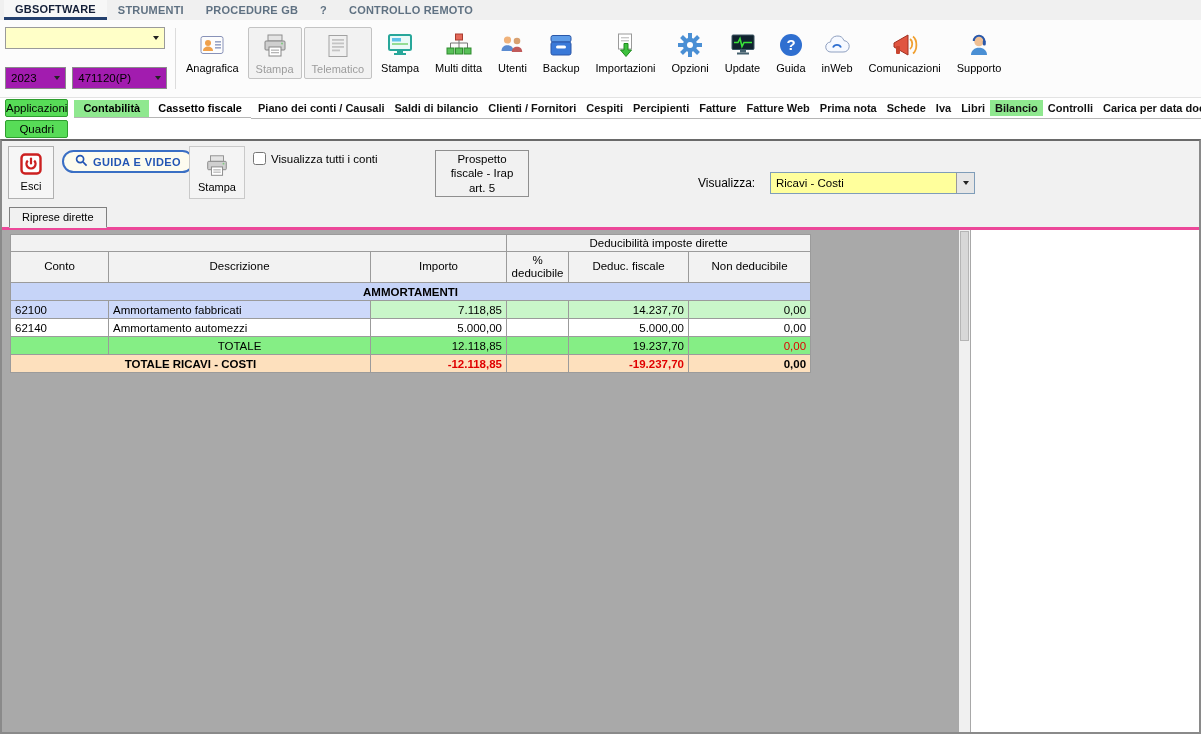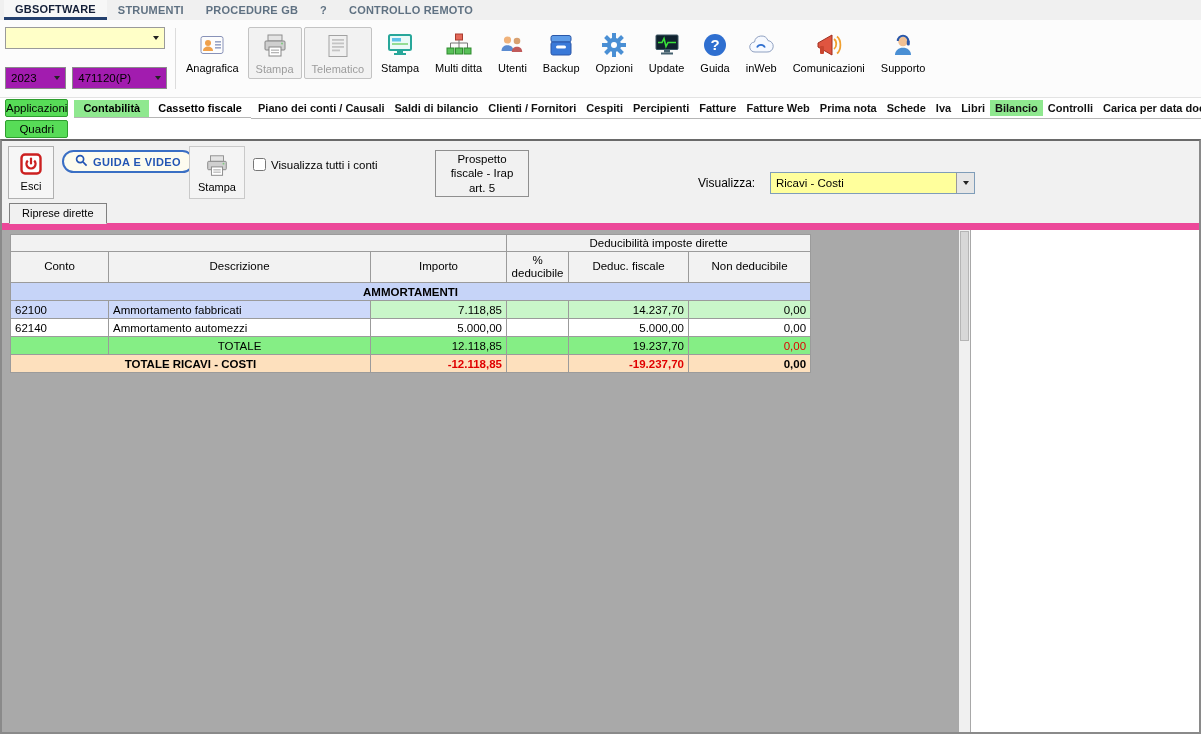--- a/index.html
+++ b/index.html
@@ -43,28 +43,28 @@
   .mitem { padding:2px 5px; font-size:11px; font-weight:bold; color:#111; white-space:nowrap; cursor:default; }
   .mitem.active { background:#8fe88f; }
 
   
   .main { height:595px; margin:0; border:2px solid #8a8a8a; border-top-color:#6a6a6a; background:#f1f1f1; display:flex; flex-direction:column; }
   .ctoolbar { position:relative; height:64px; background:#f1f1f1; flex:none; }
   .esci-btn { position:absolute; left:6px; top:5px; width:46px; height:53px; border:1px solid #b0b0b0; background:#f6f6f6; display:flex; flex-direction:column; align-items:center; justify-content:center; gap:3px; font-size:11px; cursor:default; }
   .guida-video { position:absolute; left:60px; top:9px; height:23px; border:2px solid #3a6fc4; border-radius:12px; background:#fdfcef; display:flex; align-items:center; gap:5px; padding:0 11px; color:#2356b4; font-weight:bold; font-size:11px; letter-spacing:.4px; cursor:default; }
   .stampa-btn { position:absolute; left:187px; top:5px; width:56px; height:53px; border:1px solid #c9c9c9; background:#f4f4f4; display:flex; flex-direction:column; align-items:center; justify-content:center; gap:2px; font-size:11px; cursor:default; }
   .stampa-btn svg { width:26px; height:26px; display:block; }
-  .chk { position:absolute; left:251px; top:17px; display:flex; align-items:center; font-size:11.5px; cursor:default; }
+  .chk { position:absolute; left:251px; top:11px; display:flex; align-items:center; font-size:11.5px; cursor:default; }
   .chk input { width:13px; height:13px; margin:0 5px 0 0; }
   .prospetto { position:absolute; left:433px; top:9px; width:94px; height:47px; border:1px solid #8f8f8f; background:#f1f1f1; font-size:11.5px; text-align:center; display:flex; align-items:center; justify-content:center; padding:2px 6px; line-height:1.25; cursor:default; }
   .vis-label { position:absolute; left:696px; top:35px; font-size:12px; }
   .vis-combo { position:absolute; left:768px; top:31px; width:205px; height:22px; border:1px solid #7f9db9; background:#ffff9c; display:flex; align-items:center; font-size:11.5px; padding-left:5px; cursor:default; }
   .vis-combo .vbtn { margin-left:auto; width:18px; align-self:stretch; background:#e6e6e6; border-left:1px solid #9a9a9a; display:flex; align-items:center; justify-content:center; }
 
-  .tabstrip { height:25px; padding-left:7px; display:flex; align-items:flex-end; background:#f1f1f1; border-bottom:7px solid #ec4899; flex:none; }
+  .tabstrip { height:25px; padding-left:7px; display:flex; align-items:flex-end; background:#f1f1f1; border-bottom:3px solid #ec4899; flex:none; }
   .rtab { position:relative; padding:3px 12px 4px 12px; background:#f1f1f1; border:1px solid #808080; border-bottom:1px solid #f1f1f1; margin-bottom:-1px; font-size:11px; cursor:default; }
 
   .work { flex:1; display:flex; min-height:0; }
   .gray { width:956px; background:#a9a9a9; padding:4px 0 16px 8px; overflow:hidden; }
   .vscroll { width:13px; background:#f0f0f0; border-left:1px solid #a8a8a8; border-right:1px solid #a8a8a8; display:flex; flex-direction:column; }
   .vthumb { height:110px; margin:1px; background:#d7d7d7; border:1px solid #b5b5b5; }
   .white-side { flex:1; background:#fff; }
 
   
   table.grid { border-collapse:collapse; background:#fff; table-layout:fixed; width:800px; }
@@ -204,20 +204,31 @@
         <span class="ticon">
             <svg viewBox="0 0 28 28">
               <rect x="4" y="4.5" width="20" height="6.5" rx="2" fill="#5e9ce8" stroke="#2a57a8"></rect>
               <rect x="4" y="11" width="20" height="13" rx="2" fill="#3a79d8" stroke="#2a57a8"></rect>
               <rect x="9" y="14.5" width="10" height="3" rx="1.5" fill="#ffffff"></rect>
             </svg>
           </span>
         <span class="lbl">Backup</span>
       </div>
 
+      <div class="tbtn">
+        <span class="ticon">
+            <svg viewBox="0 0 28 28">
+              <rect x="6.5" y="3" width="13" height="15" fill="#ffffff" stroke="#9a9a9a"></rect>
+              <rect x="9" y="6" width="8" height="1.4" fill="#c8c8c8"></rect>
+              <rect x="9" y="9" width="8" height="1.4" fill="#c8c8c8"></rect>
+              <path d="M12 12.5V19H8.5l5.5 6.5L19.5 19H16v-6.5z" fill="#3ec13e" stroke="#1f8a1f"></path>
+            </svg>
+          </span>
+        <span class="lbl">Importazioni</span>
+      </div>
 
       <div class="tbtn">
         <span class="ticon">
             <svg viewBox="0 0 28 28">
               <g fill="#4a8fd4">
                 <rect x="12" y="2" width="4" height="6"></rect>
                 <rect x="12" y="20" width="4" height="6"></rect>
                 <rect x="2" y="12" width="6" height="4"></rect>
                 <rect x="20" y="12" width="6" height="4"></rect>
                 <g transform="rotate(45 14 14)">

